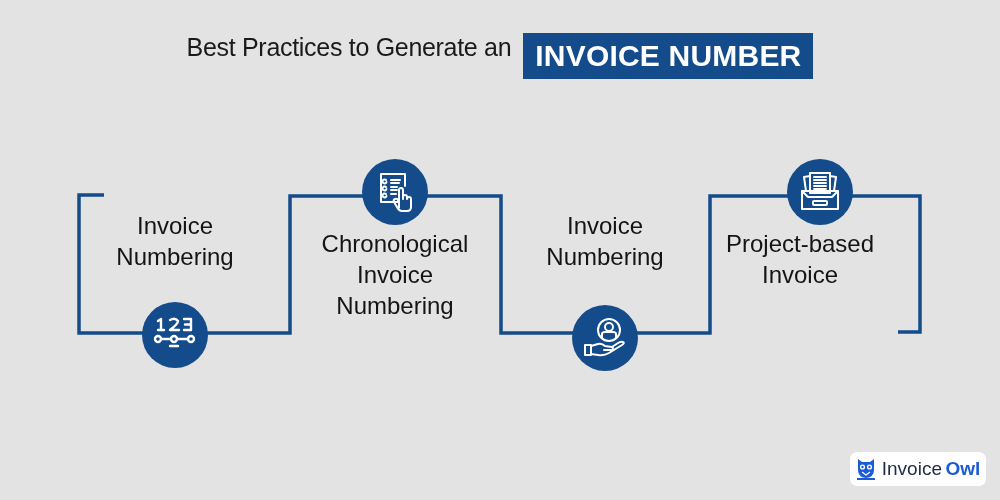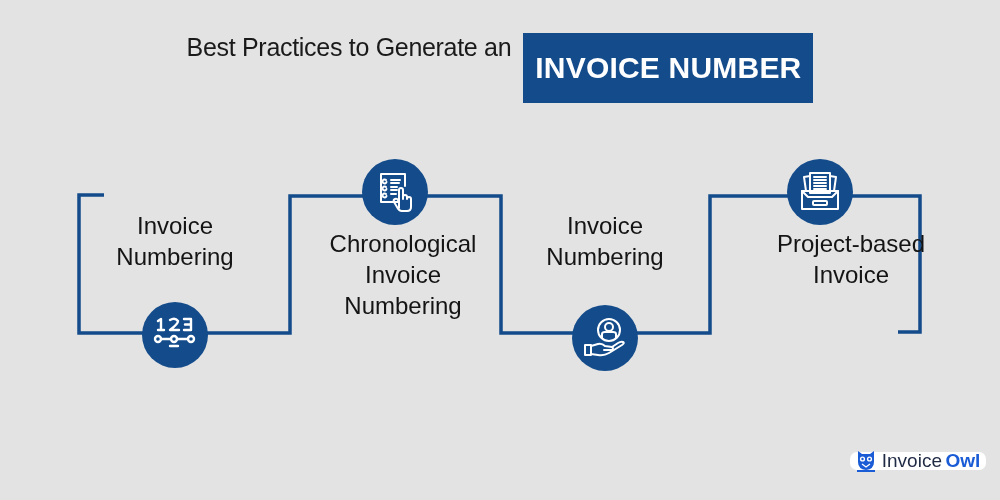--- a/index.html
+++ b/index.html
@@ -1,23 +1,23 @@
 <!DOCTYPE html>
 <html><head>
 <meta charset="utf-8">
 <style>
   html, body { margin:0; padding:0; }
   body { width:1000px; height:500px; background:#e3e3e3; position:relative; overflow:hidden; font-family:"Liberation Sans", sans-serif; }
   .title { position:absolute; top:33px; left:0; width:1000px; height:46px; display:flex; justify-content:center; align-items:flex-start; }
   .title .plain { font-size:25px; color:#1a1a1a; margin-right:12px; letter-spacing:-0.3px; }
-  .title .hl { background:#134b8b; color:#fff; font-weight:bold; font-size:30px; padding:12px 12px; height:46px; line-height:46px; letter-spacing:0.2px; }
+  .title .hl { background:#134b8b; color:#fff; font-weight:bold; font-size:30px; padding:0 12px; height:46px; line-height:46px; letter-spacing:0.2px; }
   svg.path { position:absolute; left:0; top:0; }
   .label { position:absolute; text-align:center; font-size:24px; line-height:31px; color:#141414; }
   .circle { position:absolute; width:66px; height:66px; border-radius:50%; background:#134b8b; display:flex; align-items:center; justify-content:center; }
-  .logo { position:absolute; left:850px; top:452px; width:136px; height:18px; background:#fff; border-radius:7px; display:flex; align-items:center; justify-content:center; gap:6px; }
+  .logo { position:absolute; left:850px; top:452px; width:136px; height:34px; background:#fff; border-radius:7px; display:flex; align-items:center; justify-content:center; gap:6px; }
   .logo .t1 { font-size:19px; color:#1f2a44; }
   .logo .t2 { font-size:19px; color:#1a5bd6; font-weight:bold; margin-left:-1px; }
 </style>
 </head>
 <body>
 
 <div class="title">
   <span class="plain">Best Practices to Generate an</span>
   <span class="hl">INVOICE NUMBER</span>
 </div>
@@ -37,21 +37,21 @@
       <path d="M17 5 Q22 2 25 6 Q25 9 17 15 L26 15"></path>
       <path d="M31 4 L38 4 L38 15 L31 15 M32 9.5 L38 9.5"></path>
       <circle cx="5" cy="24" r="3"></circle>
       <circle cx="21" cy="24" r="3"></circle>
       <circle cx="38" cy="24" r="3"></circle>
       <path d="M8 24 L18 24 M24 24 L35 24 M17 31 L25 31"></path>
     </g>
   </svg>
 </div>
 
-<div class="label" style="left:308px; top:228px; width:190px;">
+<div class="label" style="left:300px; top:228px; width:190px;">
   <div>Chronological</div>
   <div>Invoice</div>
   <div>Numbering</div>
 </div>
 <div class="circle" style="left:362px; top:159px;">
   <svg width="40" height="44" viewBox="0 0 40 44">
     <g fill="none" stroke="#fff" stroke-width="2" stroke-linecap="round" stroke-linejoin="round">
       <path d="M24 32 L6 32 L6 4 L30 4 L30 16"></path>
       <path d="M11 10 A2 2 0 1 0 11.5 12 M16 10 L25 10 M16 13 L24 13"></path>
       <path d="M11 17 A2 2 0 1 0 11.5 19 M16 17 L22 17 M16 20 L22 20"></path>
@@ -71,21 +71,21 @@
       <circle cx="27" cy="13" r="11"></circle>
       <circle cx="27" cy="10" r="4"></circle>
       <path d="M20 21 L20 17 Q20 15 23 15 L31 15 Q34 15 34 17 L34 21"></path>
       <rect x="3" y="28" width="6" height="10"></rect>
       <path d="M9 29 L16 27 Q20 26 23 29 L30 30 Q32 31 30 33 L22 33"></path>
       <path d="M9 37 L16 38 Q22 39 27 36 L40 28 Q43 26 41 25 Q39 24 36 26 L30 30"></path>
     </g>
   </svg>
 </div>
 
-<div class="label" style="left:756px; top:228px; width:190px;">
+<div class="label" style="left:705px; top:228px; width:190px;">
   <div>Project-based</div>
   <div>Invoice</div>
 </div>
 <div class="circle" style="left:787px; top:159px;">
   <svg width="44" height="42" viewBox="0 0 44 42">
     <g fill="none" stroke="#fff" stroke-width="2" stroke-linecap="round" stroke-linejoin="round">
       <path d="M8 20 L6 6 L12 5"></path>
       <path d="M36 20 L38 6 L32 5"></path>
       <rect x="12" y="2" width="20" height="20"></rect>
       <path d="M16 6 L28 6 M16 9 L28 9 M16 12 L28 12 M16 15 L28 15 M16 18 L28 18"></path>

